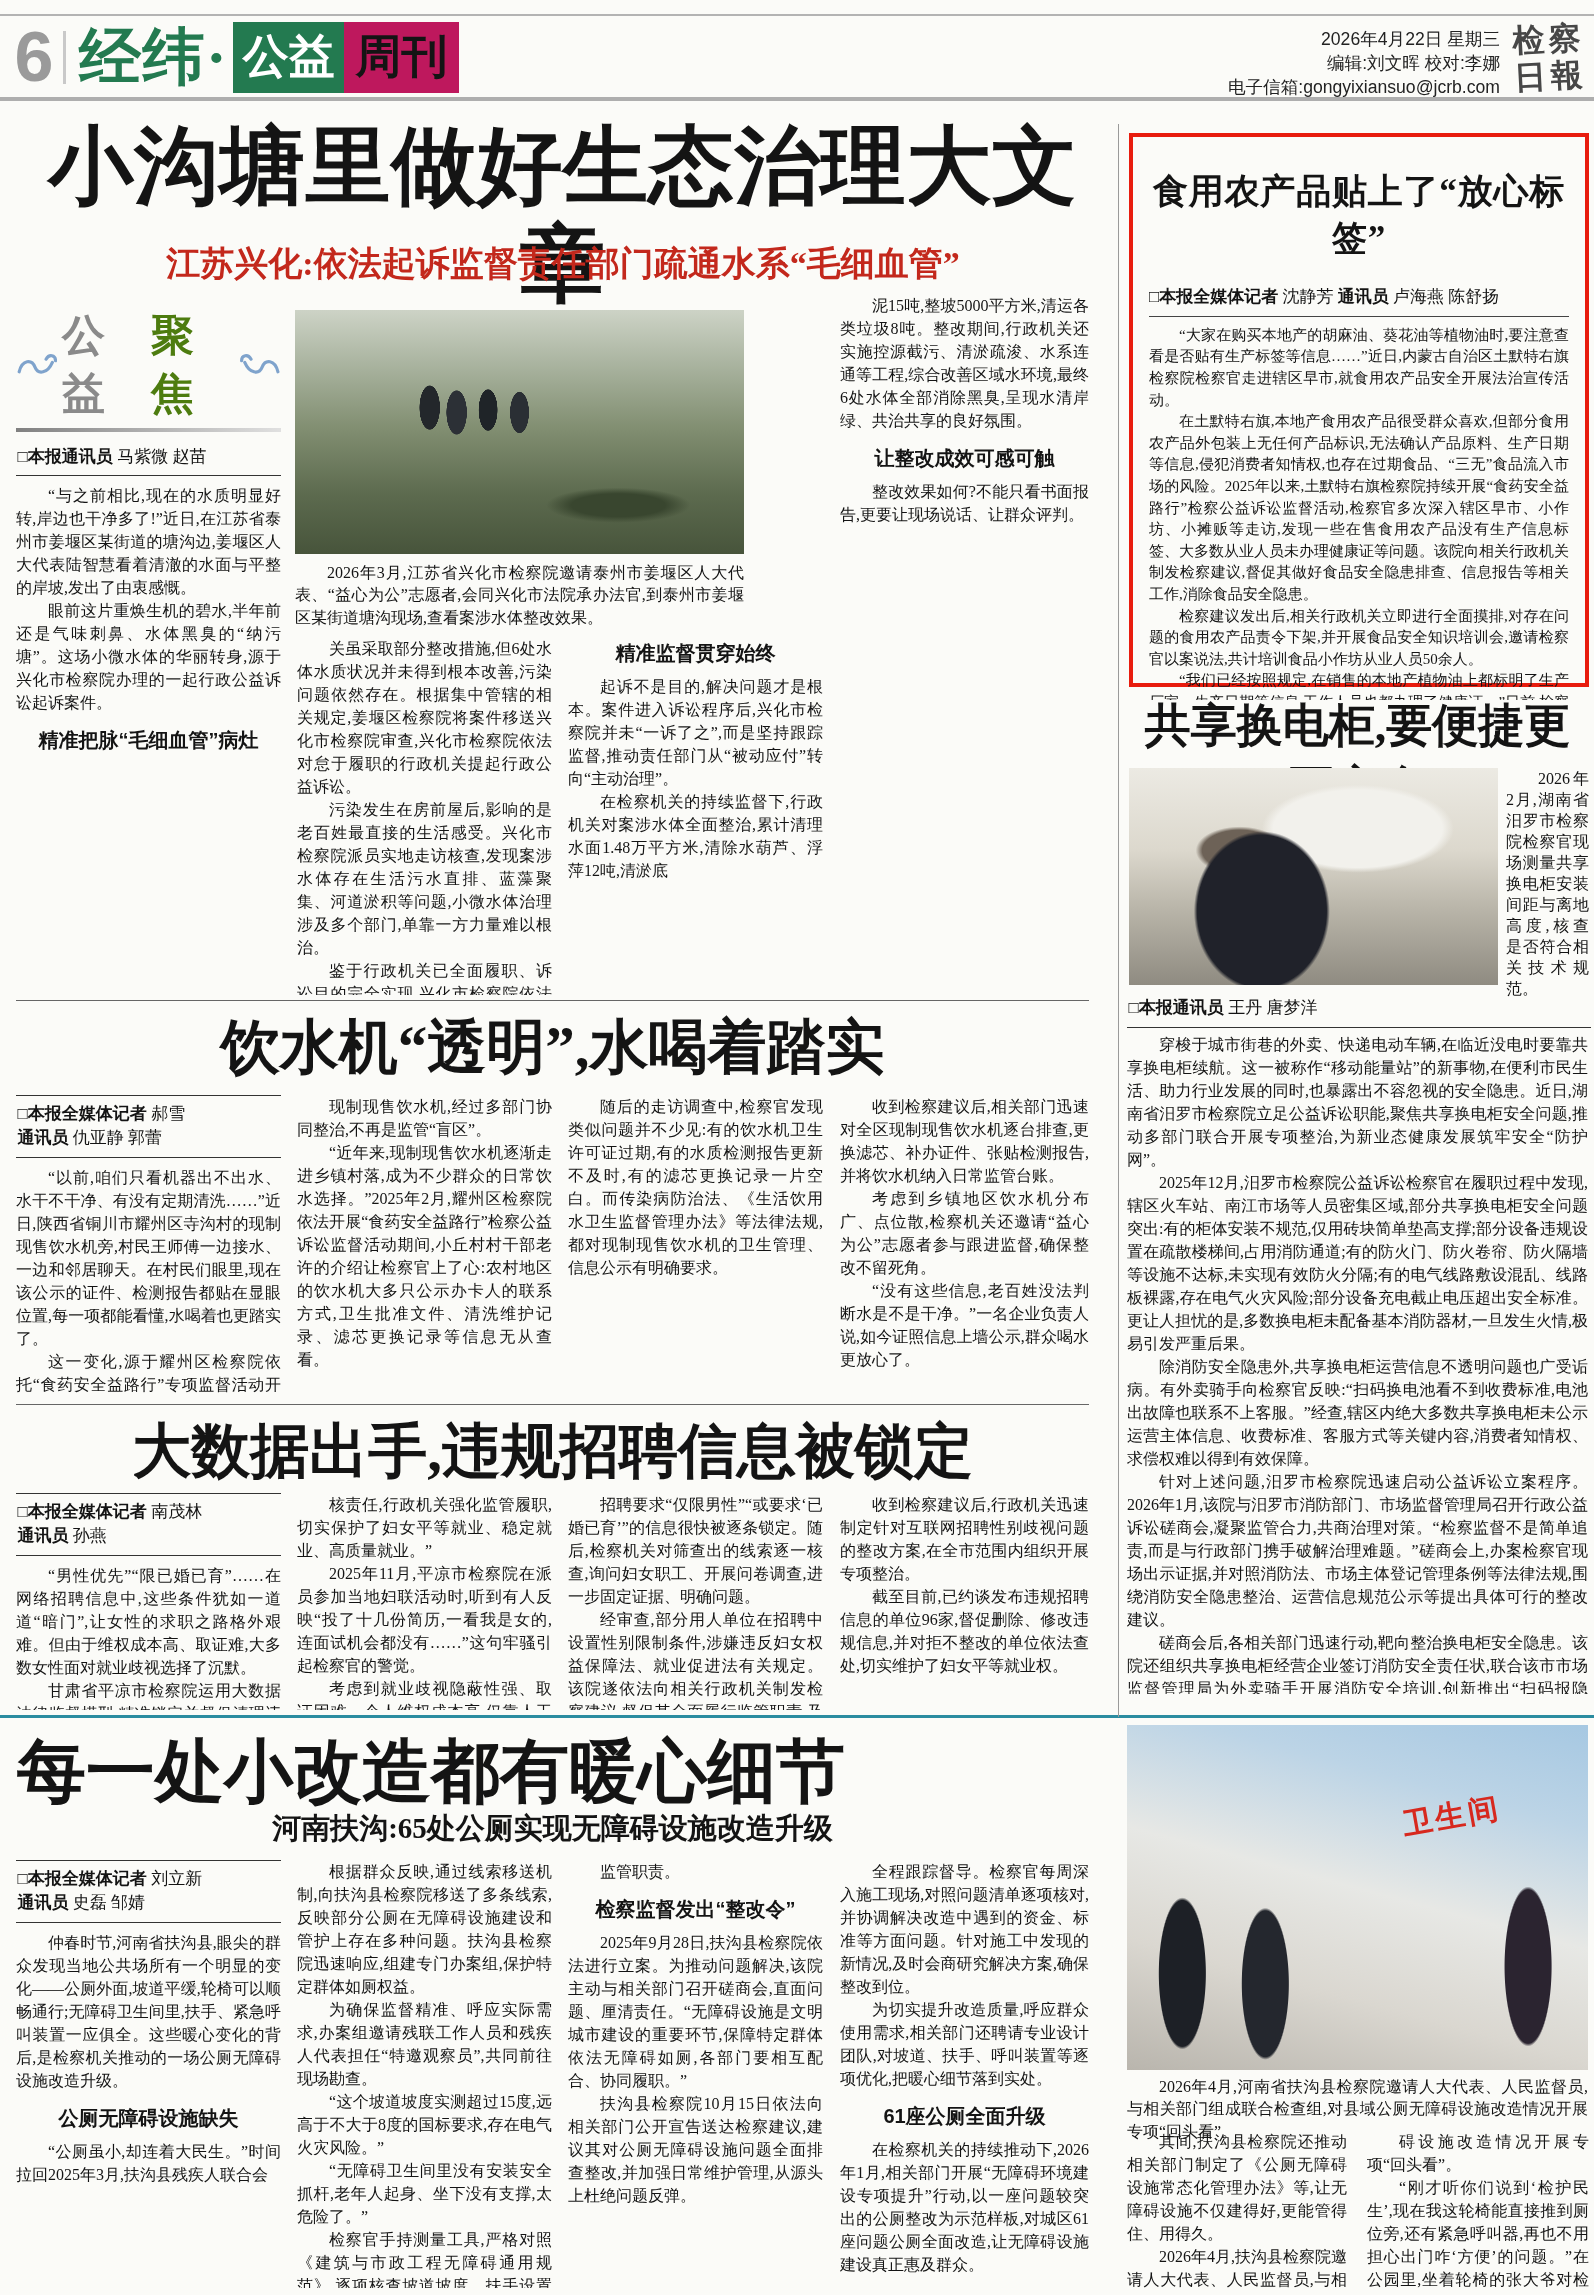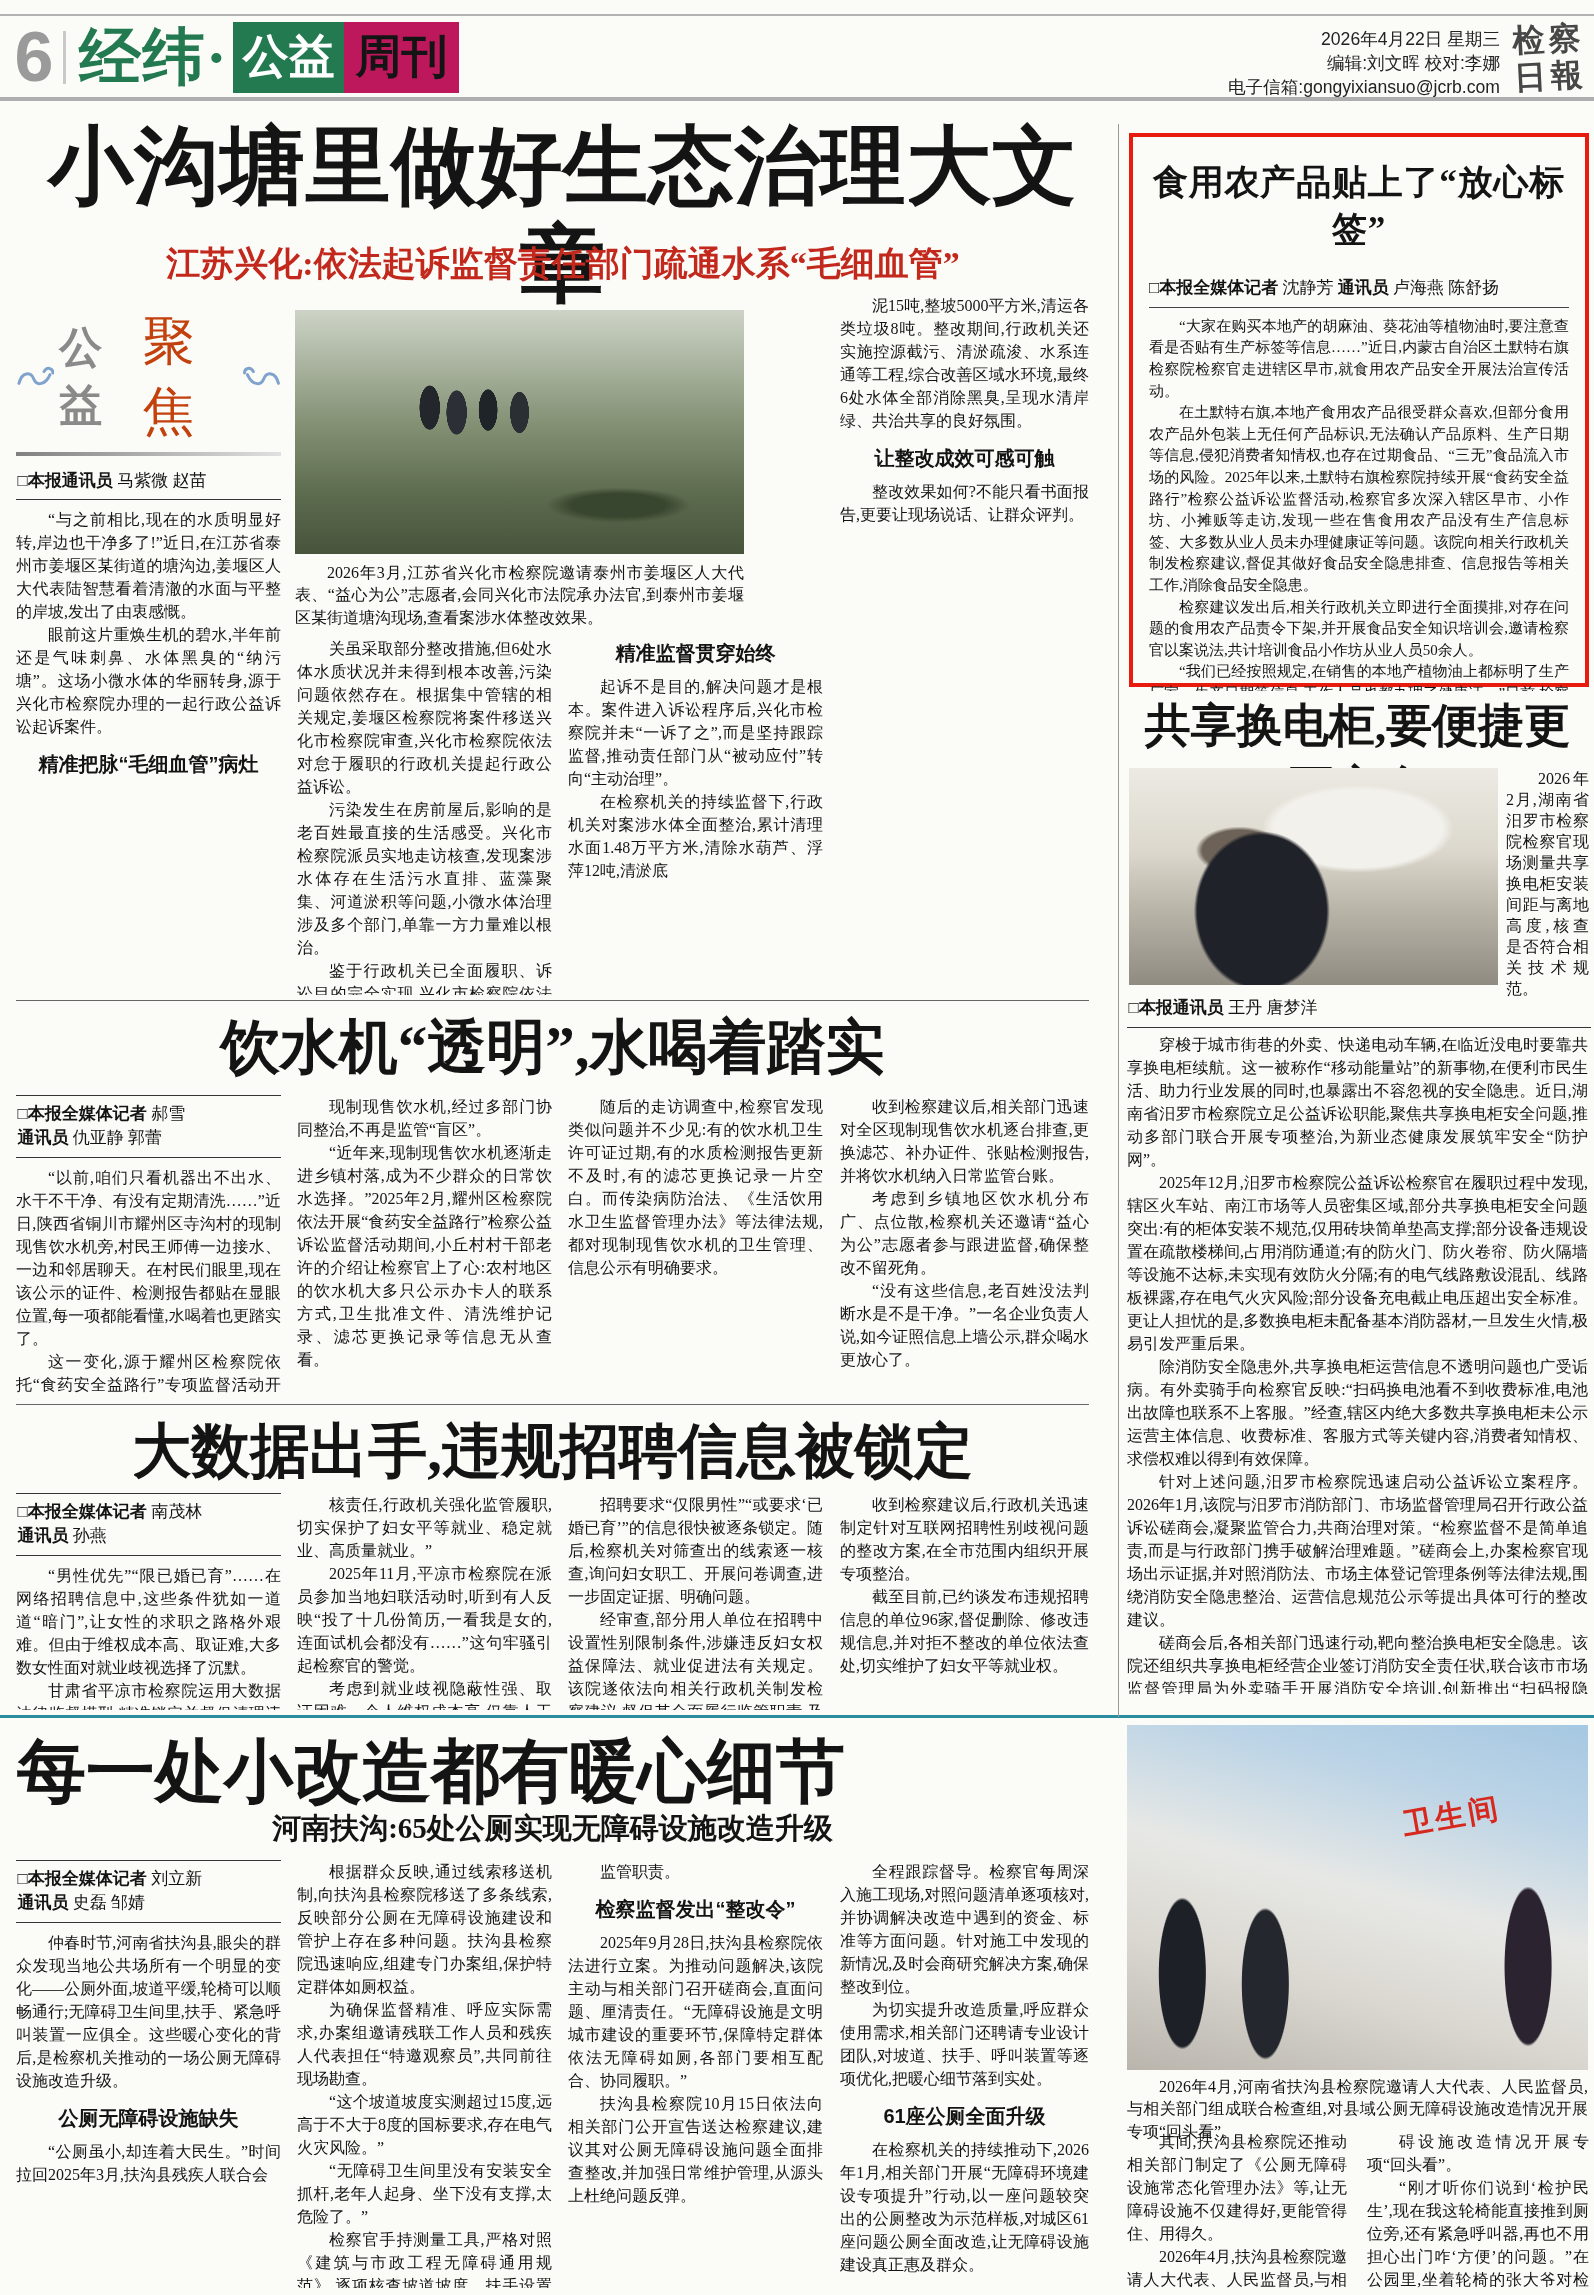--- a/index.html
+++ b/index.html
@@ -17,21 +17,21 @@
   .badge-gray{background:#be185d;color:#141414;font-size:46px;font-weight:700;padding:4.8px 11.2px;}
   #mastinfo{right:94px;top:27px;text-align:right;font-family:"Liberation Sans",sans-serif;
             font-size:17.6px;line-height:24px;color:#222;}
   #seal{right:9.6px;top:21px;width:73px;height:73px;display:grid;grid-template-columns:1fr 1fr;
         font-weight:700;font-size:32px;line-height:37px;color:#474747;text-align:center;transform:rotate(-3deg);}
   
   #a1h{left:32px;top:118px;width:1062px;text-align:center;font-size:85px;font-weight:700;letter-spacing:0.8px;line-height:1.15;}
   #a1sub{left:32px;top:241px;width:1062px;text-align:center;font-size:34px;color:#c3281c;font-weight:600;}
   .focus-label{display:flex;align-items:center;justify-content:center;gap:4.8px;}
   .focus-g{font-size:43px;font-weight:700;color:#8a8a8a;}
-  .focus-b{font-size:52px;font-weight:400;color:#c2410c;}
+  .focus-b{font-size:43px;font-weight:700;color:#4d7c0f;}
   .focus-bar{height:4px;margin:4.8px 0 9.6px;background:linear-gradient(90deg,#808080,#b5b5b5 55%,#e0e0e0);}
   .byline{font-size:17px;line-height:24px;padding:3.2px 1.6px 6.4px;border-bottom:1.6px solid #333;margin-bottom:8px;}
   .byline b{font-family:"Liberation Sans",sans-serif;}
   .byline.topline{border-top:1.6px solid #333;padding-top:6.4px;}
   .col{overflow:hidden;}
   .col p{margin:0;font-size:16px;line-height:23px;text-align:justify;text-indent:2em;}
   .subhead{font-family:"Liberation Sans",sans-serif;font-weight:700;font-size:20px;text-align:center;margin:12.8px 0 8px;}
   .photo{background-size:cover;}
   .caption{font-size:16px;line-height:22.4px;text-align:justify;}
   .caption p{margin:0;text-indent:2em;}
@@ -77,21 +77,21 @@
       radial-gradient(ellipse 24px 76px at 30% 75%,#24272e 96%,transparent),
       radial-gradient(ellipse 24px 80px at 87% 70%,#2b2430 96%,transparent),
       linear-gradient(195deg,#a6c8e2 0%,#bcd4e6 22%,#e7e8e5 48%,#dad7d0 72%,#b9b5ad 100%);}
   #a6sign{right:92px;top:1796px;color:#d7281e;font-weight:700;font-size:30px;letter-spacing:3.2px;transform:rotate(-10deg);}
   #a6cap{left:1127px;top:2076px;width:461px;height:48px;}
   #a6colR1{left:1127px;top:2130px;width:220px;height:160px;}
   #a6colR2{left:1367px;top:2130px;width:222px;height:160px;}
   
   #vrule{left:1118px;top:124px;width:0.8px;height:1593px;background:#9a9a9a;}
   #redbox{left:1129px;top:133px;width:460px;height:554px;border:4px solid #e81c0e;box-sizing:border-box;
-          padding:0 16px;background:#fbfbf8;}
+          padding:9px 16px;background:#fbfbf8;}
   #a2h{text-align:center;font-size:35px;font-weight:700;margin:22.4px 0 0;letter-spacing:0.8px;}
   #a2byline{font-size:17px;margin-top:22.4px;border-bottom:0.8px solid #444;padding-bottom:8px;}
   #a2byline b{font-family:"Liberation Sans",sans-serif;}
   #a2body{margin-top:8px;height:375px;overflow:hidden;}
   #a2body p{margin:0;font-size:15px;line-height:21.6px;text-align:justify;text-indent:2em;}
   #a3h{left:1127px;top:695px;width:461px;text-align:center;font-size:46px;font-weight:700;}
   #a3photo{left:1129px;top:768px;width:369px;height:217px;
     background:
       radial-gradient(ellipse 68px 80px at 36% 66%,#20222a 95%,transparent),
       radial-gradient(ellipse 44px 24px at 30% 38%,#6d6257 85%,transparent),

